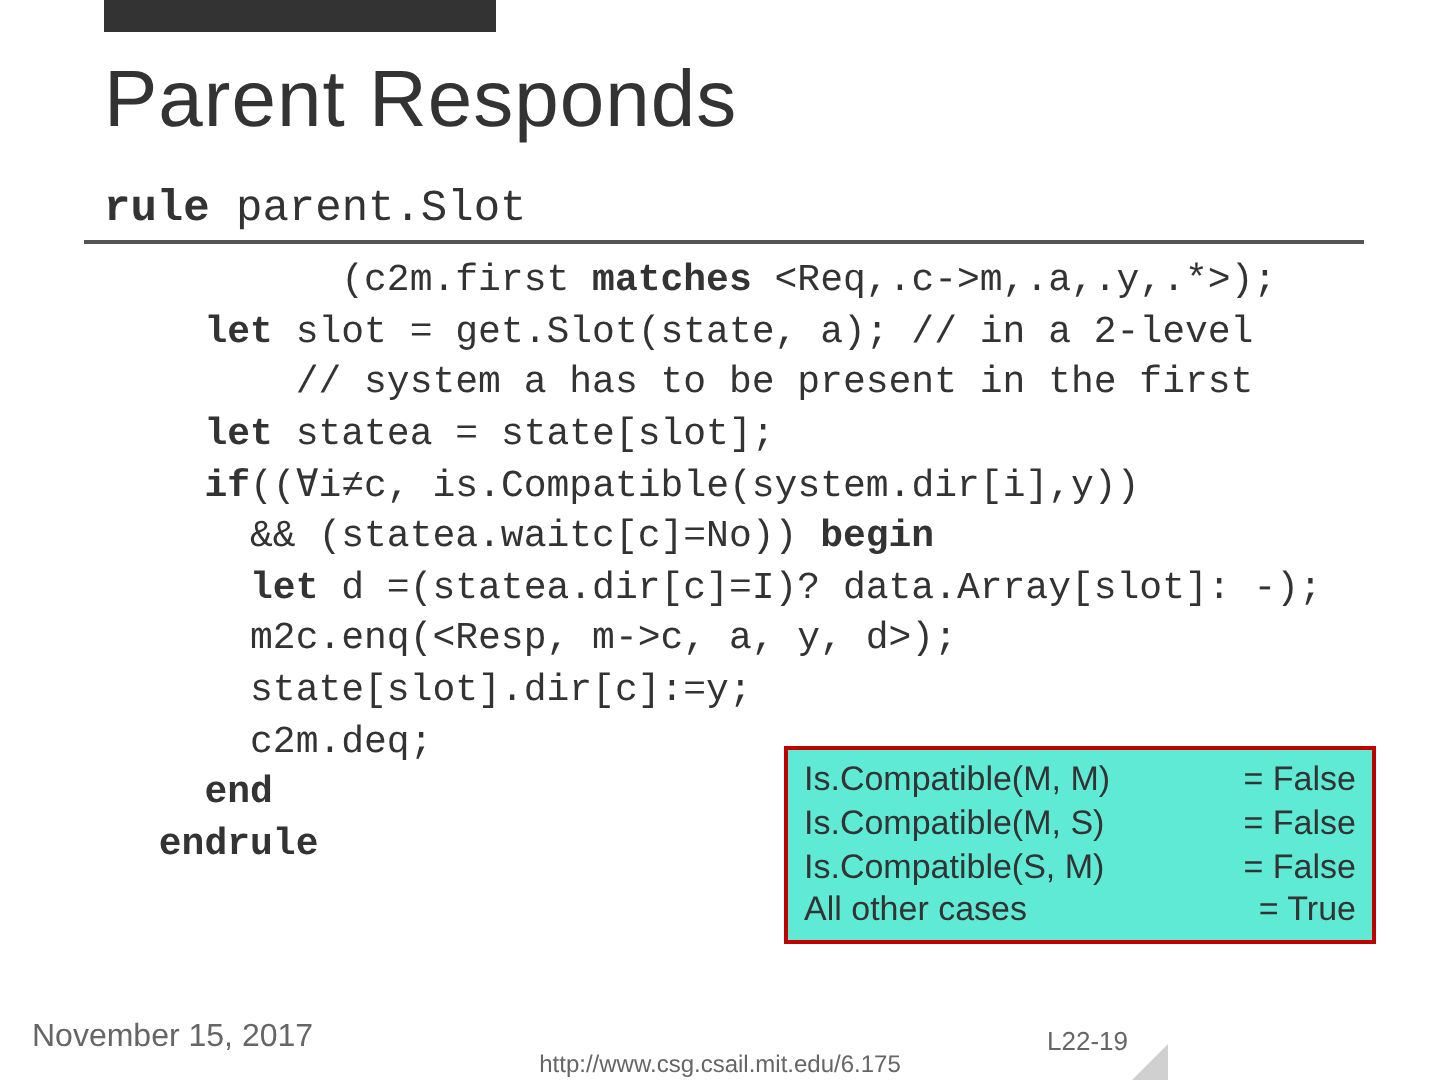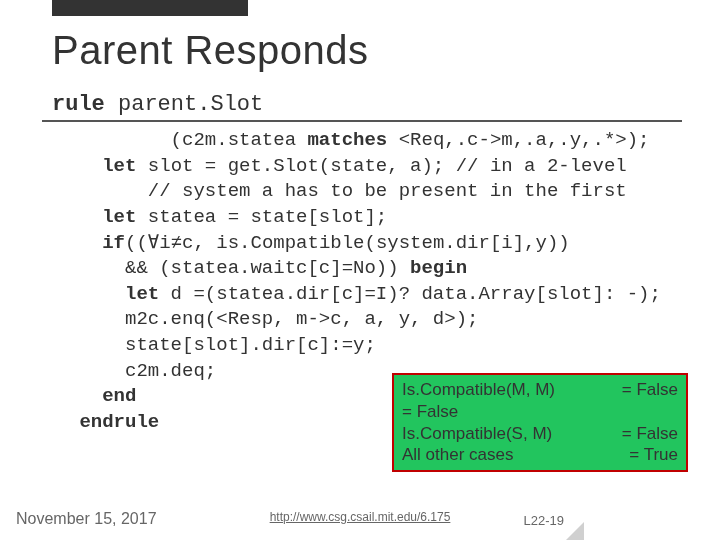--- a/index.html
+++ b/index.html
@@ -57,37 +57,36 @@
   .box {
     position: absolute;
     top: 373px; left: 392px;
     width: 296px;
     border: 2px solid #c00000;
     padding: 4px 8px 4px 8px;
     font-family: Verdana, sans-serif;
     font-size: 17px;
     line-height: 1.28;
     color: #333;
-    background: #22c55e;
+    background: #5eead4;
     box-sizing: border-box;
   }
   .box .row { display: flex; justify-content: space-between; }
   .footer-date {
     position: absolute;
     left: 16px; bottom: 12px;
     font-size: 16px;
     color: #666;
   }
   .footer-url {
     position: absolute;
-    bottom: 16px; left: 0; width: 720px;
+    bottom: 1px; left: 0; width: 720px;
     text-align: center;
     font-size: 12px;
     color: #666;
-    text-decoration: underline;
   }
   .footer-page {
     position: absolute;
     right: 20px; bottom: 12px;
     font-size: 13px;
     color: #666;
     text-align: center;
   }
   .corner {
     position: absolute;
@@ -101,39 +100,40 @@
 <body>
 
 <div class="slide">
   <div class="top-bar"></div>
 
   <div class="title">Parent Responds</div>
 
   <div class="rule-line"><span class="kw">rule</span><span> parent.Slot</span></div>
   <div class="underline"></div>
 
-  <div class="code-block"><span>         (c2m.statea </span><span class="kw">matches</span><span> &lt;Req,.c-&gt;m,.a,.y,.*&gt;);</span>
+  <div class="code-block"><span>         (c2m.first </span><span class="kw">matches</span><span> &lt;Req,.c-&gt;m,.a,.y,.*&gt;);</span>
 <span class="kw">   let</span><span> slot = get.Slot(state, a); // in a 2-level</span>
 <span>       // system a has to be present in the first</span>
 <span class="kw">   let</span><span> statea = state[slot];</span>
 <span class="kw">   if</span><span>((∀i≠c, is.Compatible(system.dir[i],y))</span>
 <span>     &amp;&amp; (statea.waitc[c]=No)) </span><span class="kw">begin</span>
 <span class="kw">     let</span><span> d =(statea.dir[c]=I)? data.Array[slot]: -);</span>
 <span>     m2c.enq(&lt;Resp, m-&gt;c, a, y, d&gt;);</span>
 <span>     state[slot].dir[c]:=y;</span>
 <span>     c2m.deq;</span>
 <span class="kw">   end</span>
 <span class="kw"> endrule</span></div>
 
   <div class="box">
     <div class="row">
         <span>Is.Compatible(M, M)</span>
         <span>= False</span>
       </div>
     <div class="row">
+        <span>Is.Compatible(M, S)</span>
         <span>= False</span>
       </div>
     <div class="row">
         <span>Is.Compatible(S, M)</span>
         <span>= False</span>
       </div>
     <div class="row">
         <span>All other cases</span>
         <span>= True</span>
       </div>

